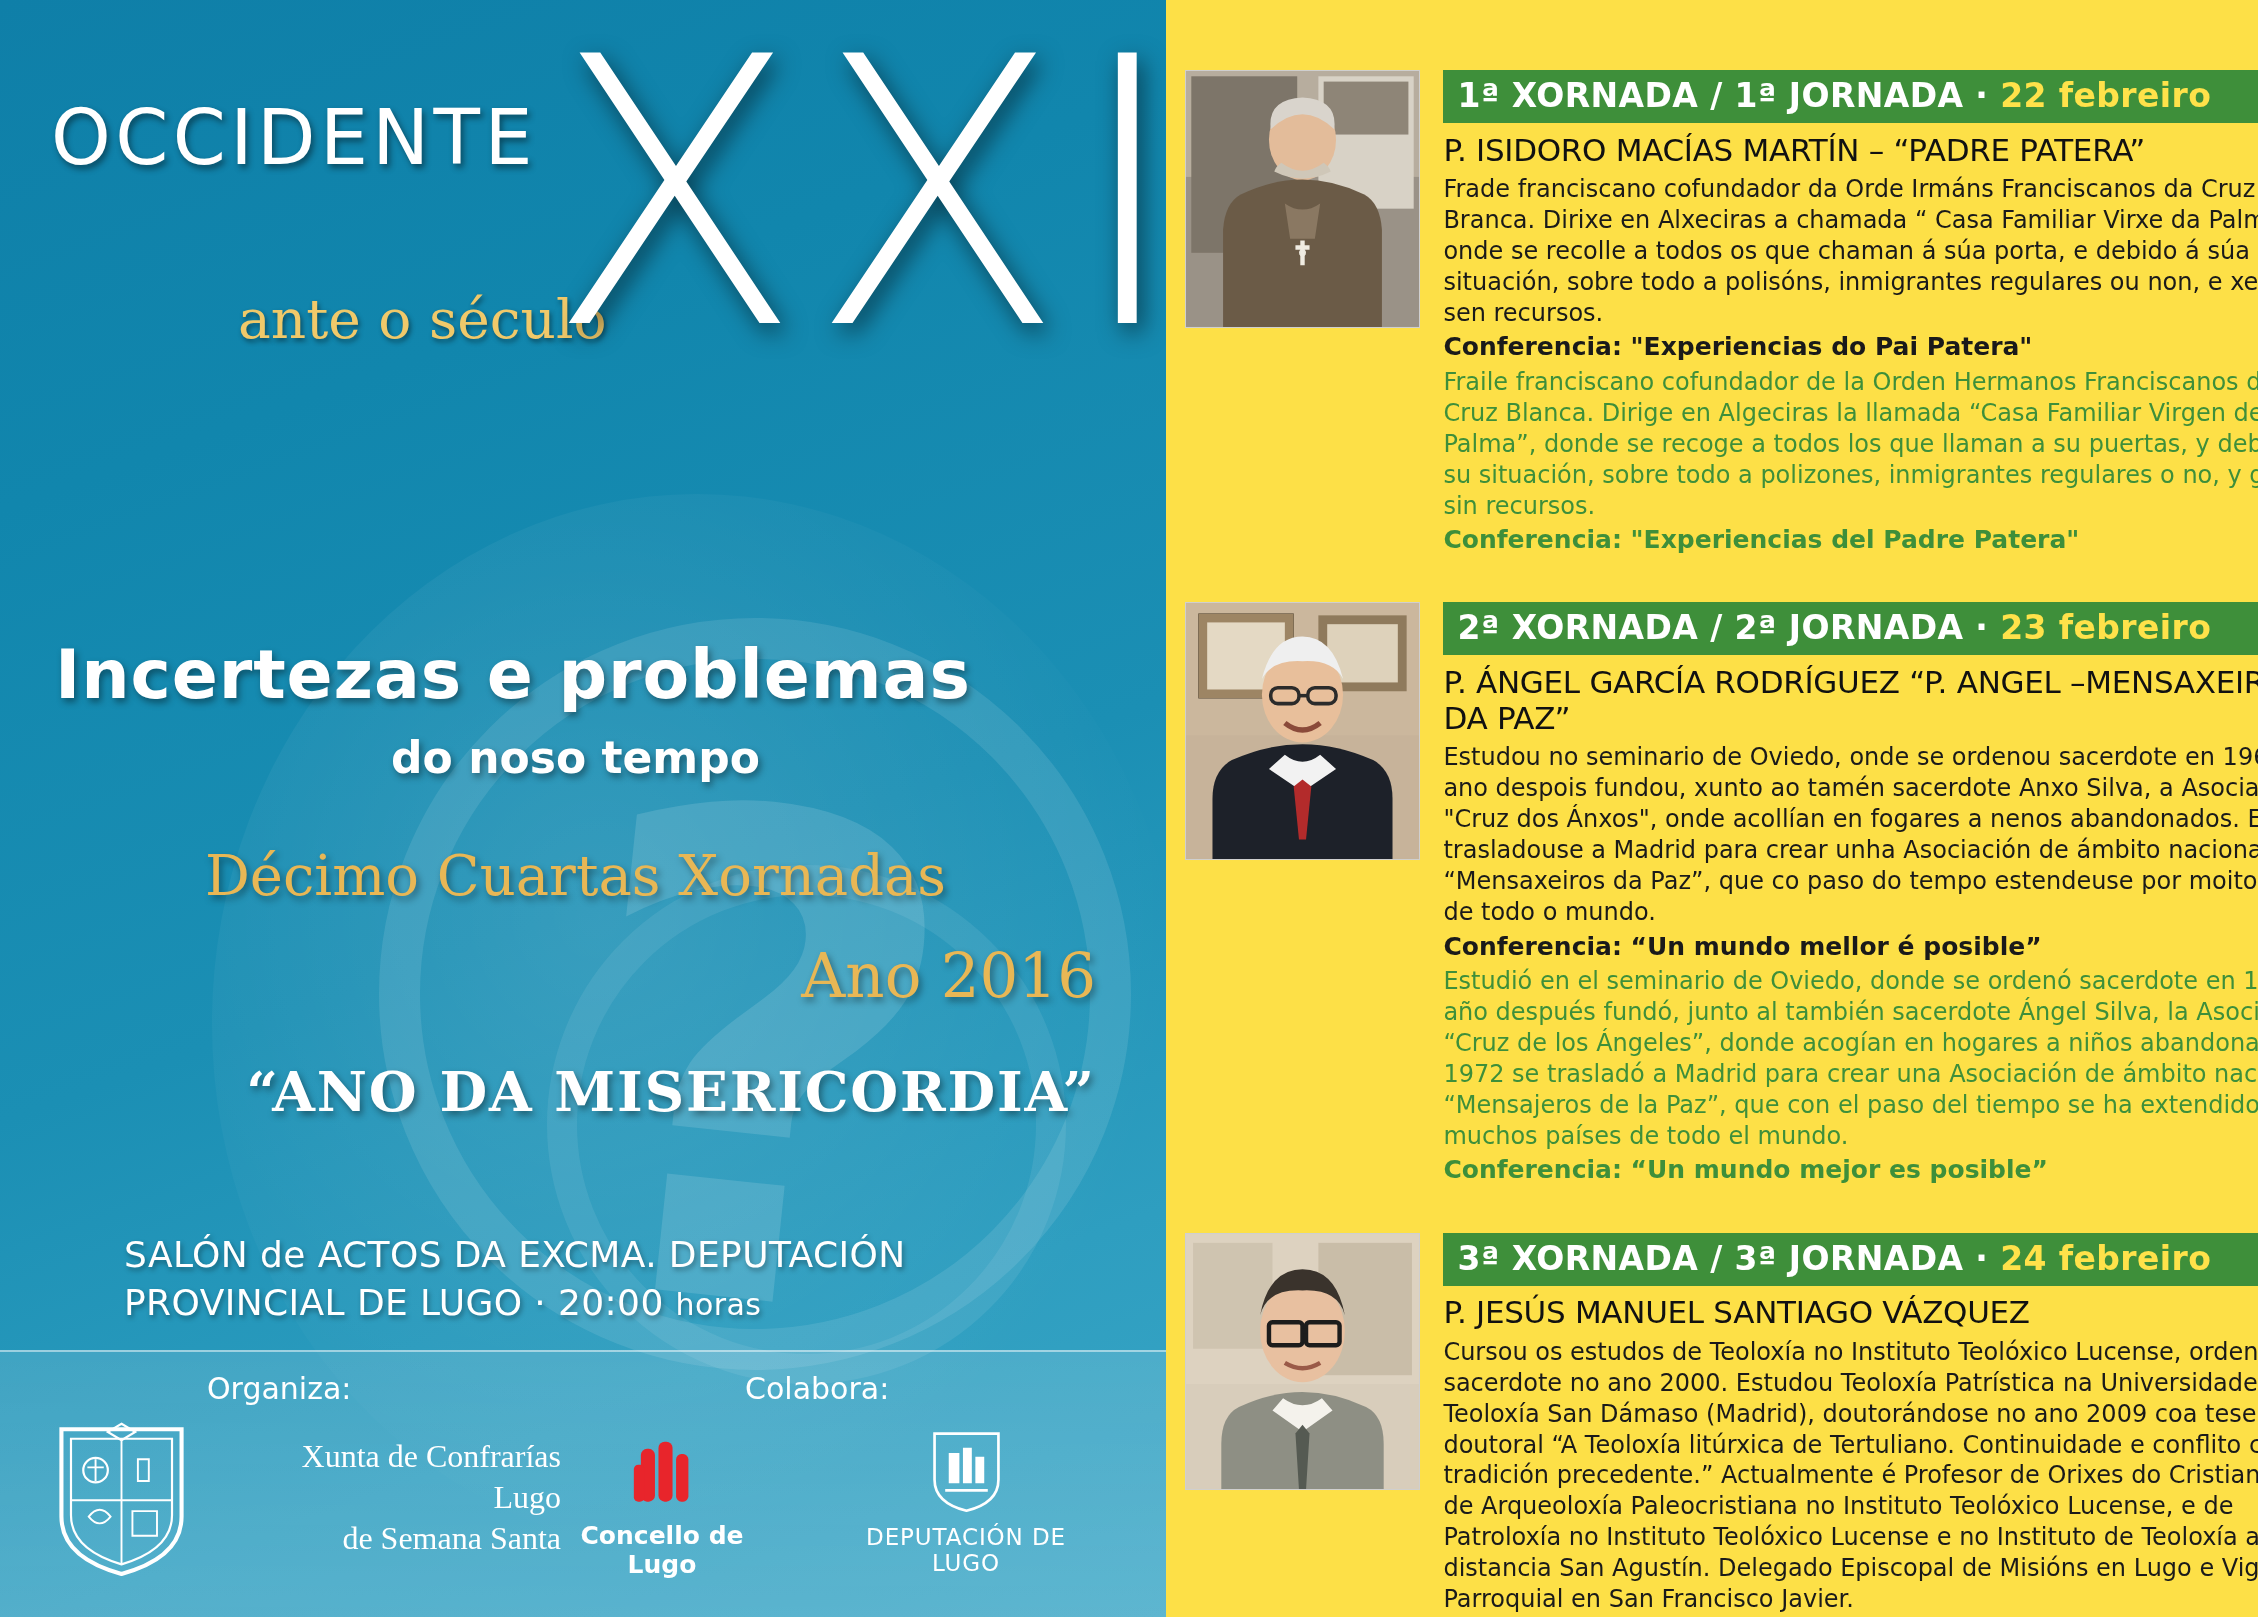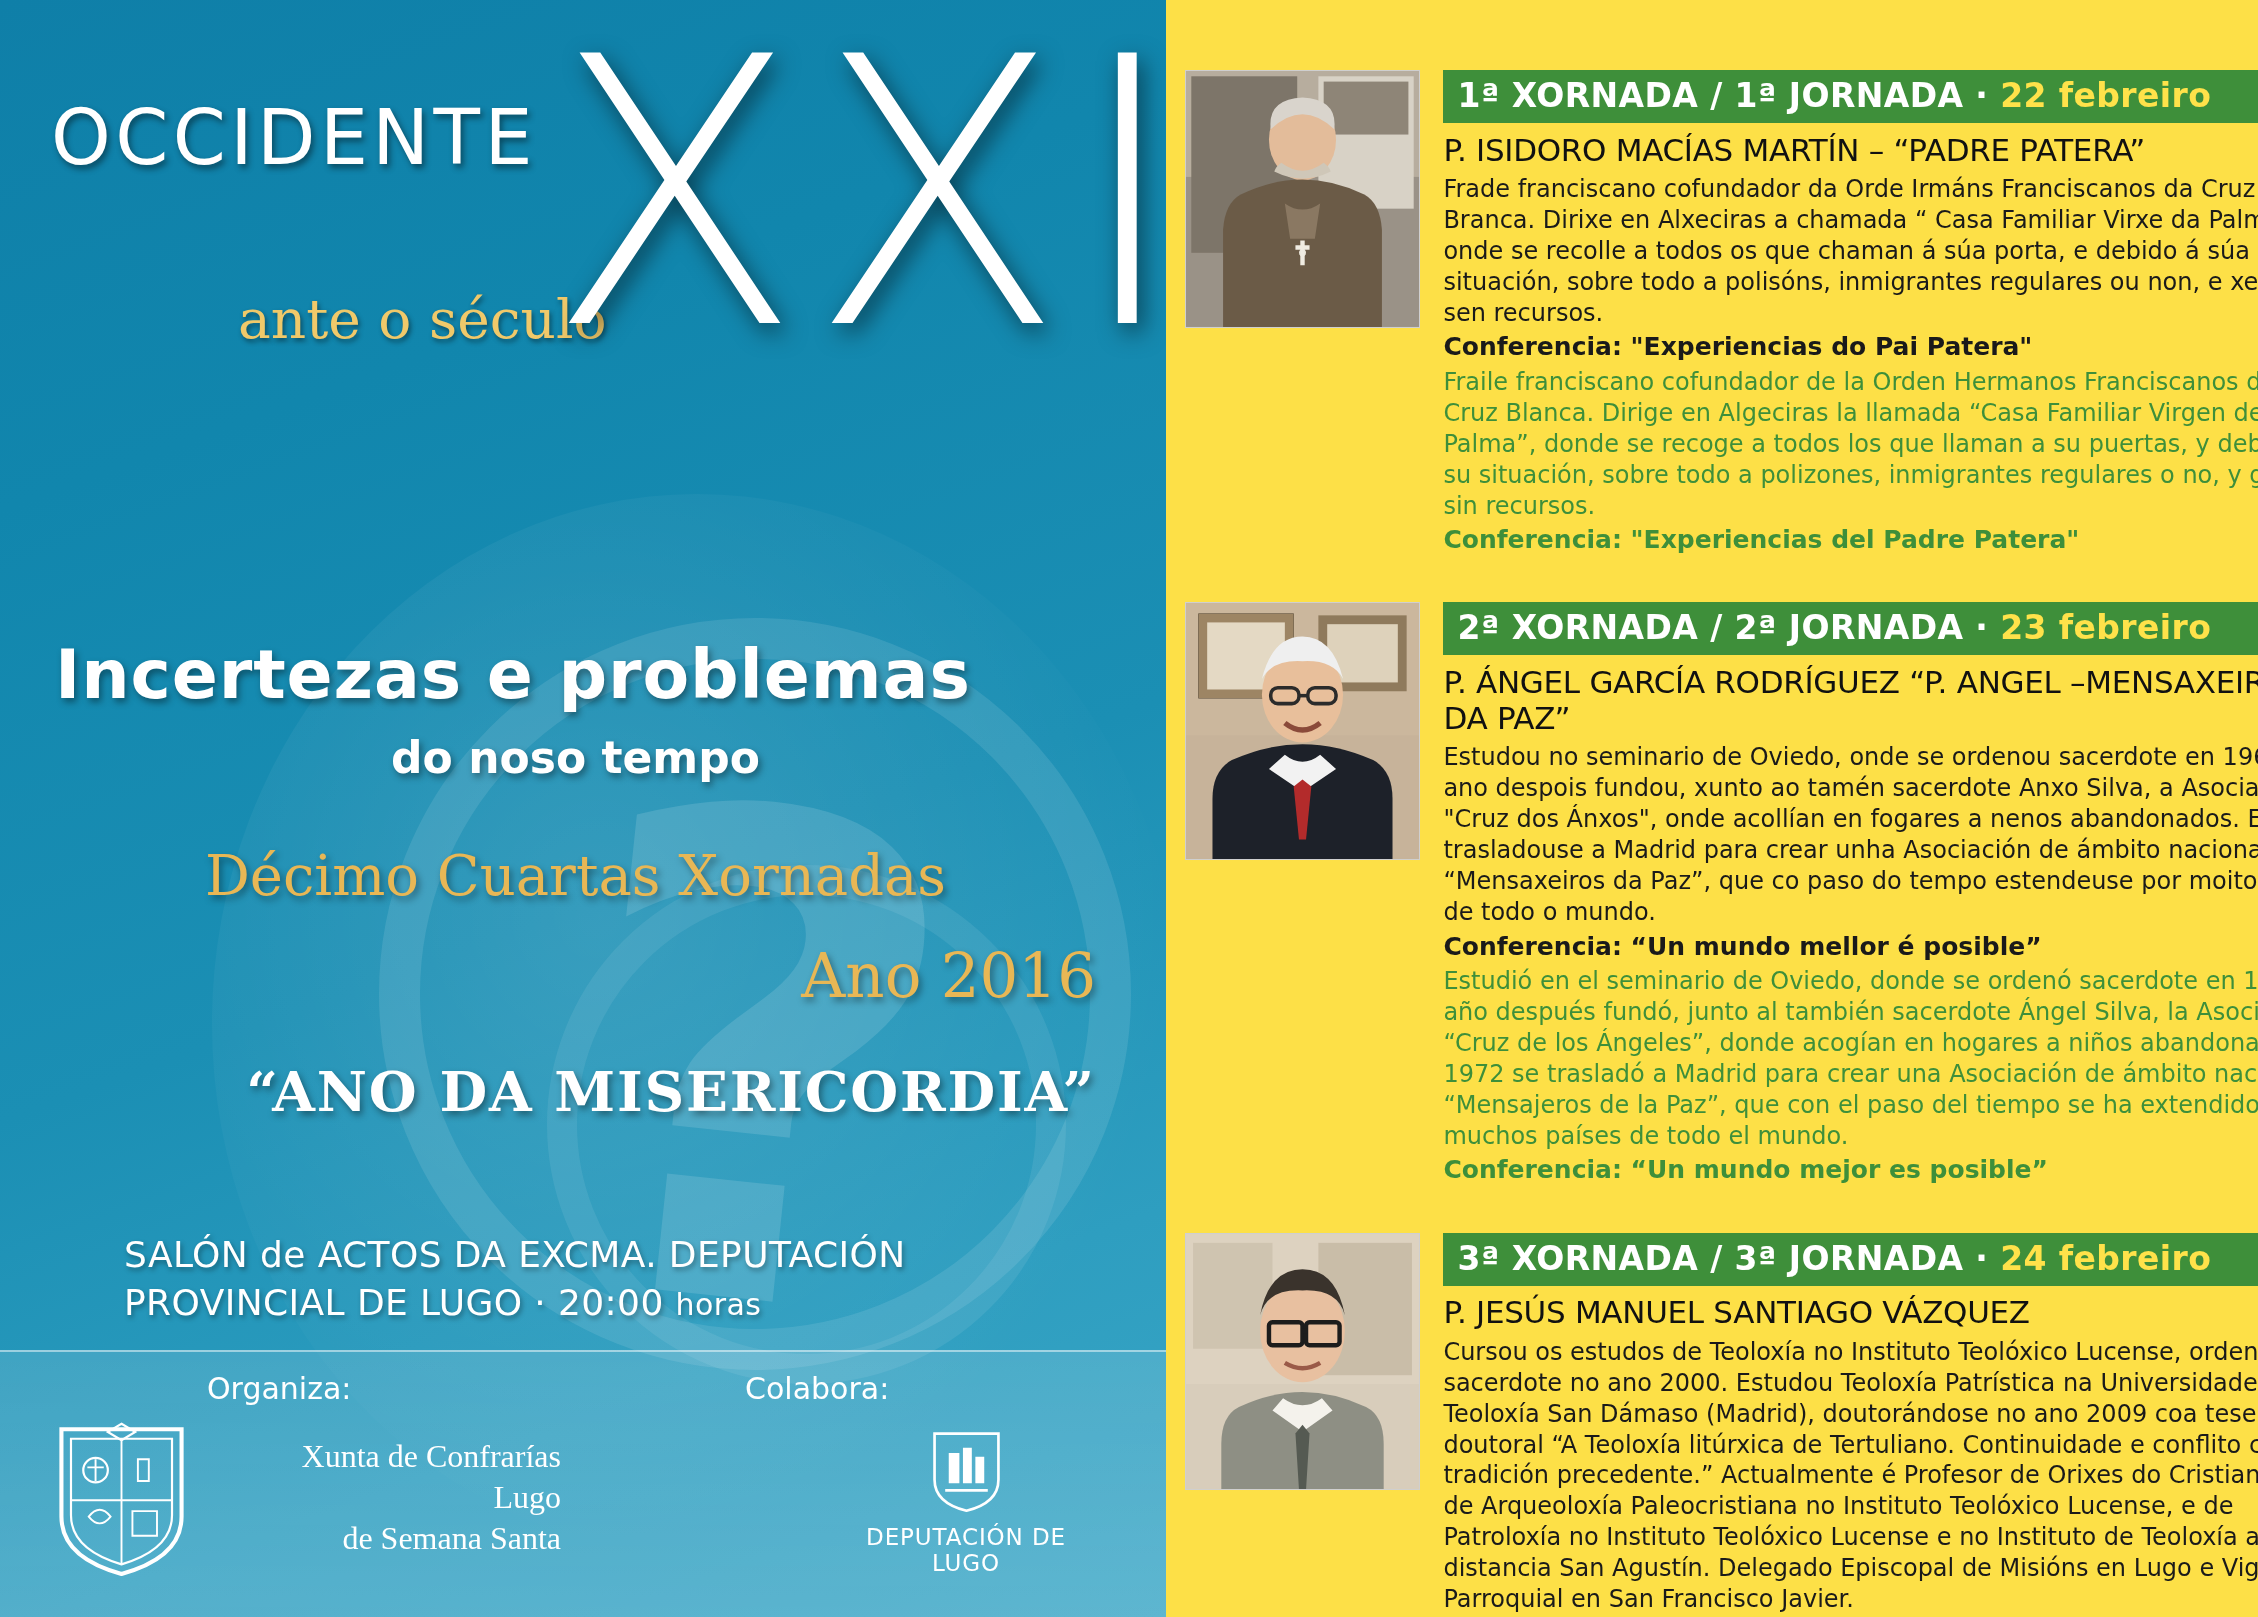--- a/index.html
+++ b/index.html
@@ -368,20 +368,31 @@
           <path d="M58 66 h18 v18 h-18 z" fill="none" stroke="#ffffff" stroke-width="1.4"></path>
           <path d="M50 2 l10 6 -10 6 -10 -6 z" fill="none" stroke="#ffffff" stroke-width="1.6"></path>
         </svg>
       </div>
       <div class="xunta-text">
         <div>Xunta de Confrarías</div>
         <div>Lugo</div>
         <div>de Semana Santa</div>
       </div>
 
+      <div class="concello-logo">
+        <div class="concello-mark">
+          <svg viewBox="0 0 100 90">
+            <rect x="26" y="18" width="16" height="60" rx="7" fill="#e8252b"></rect>
+            <rect x="46" y="10" width="16" height="68" rx="7" fill="#e8252b"></rect>
+            <rect x="66" y="24" width="14" height="54" rx="6" fill="#e8252b"></rect>
+            <rect x="18" y="36" width="12" height="42" rx="5" fill="#e8252b"></rect>
+          </svg>
+        </div>
+        <div class="concello-text">Concello de Lugo</div>
+      </div>
 
       <div class="deputacion-logo">
         <div class="dep-mark">
           <svg viewBox="0 0 80 94">
             <path d="M4 4 H76 V56 Q76 82 40 91 Q4 82 4 56 Z" fill="none" stroke="#ffffff" stroke-width="3"></path>
             <path d="M20 26 h12 v34 h-12 z M36 20 h10 v40 h-10 z M50 30 h10 v30 h-10 z" fill="#ffffff"></path>
             <path d="M16 68 h48" stroke="#ffffff" stroke-width="3"></path>
           </svg>
         </div>
         <div class="dep-text">DEPUTACIÓN DE LUGO</div>

